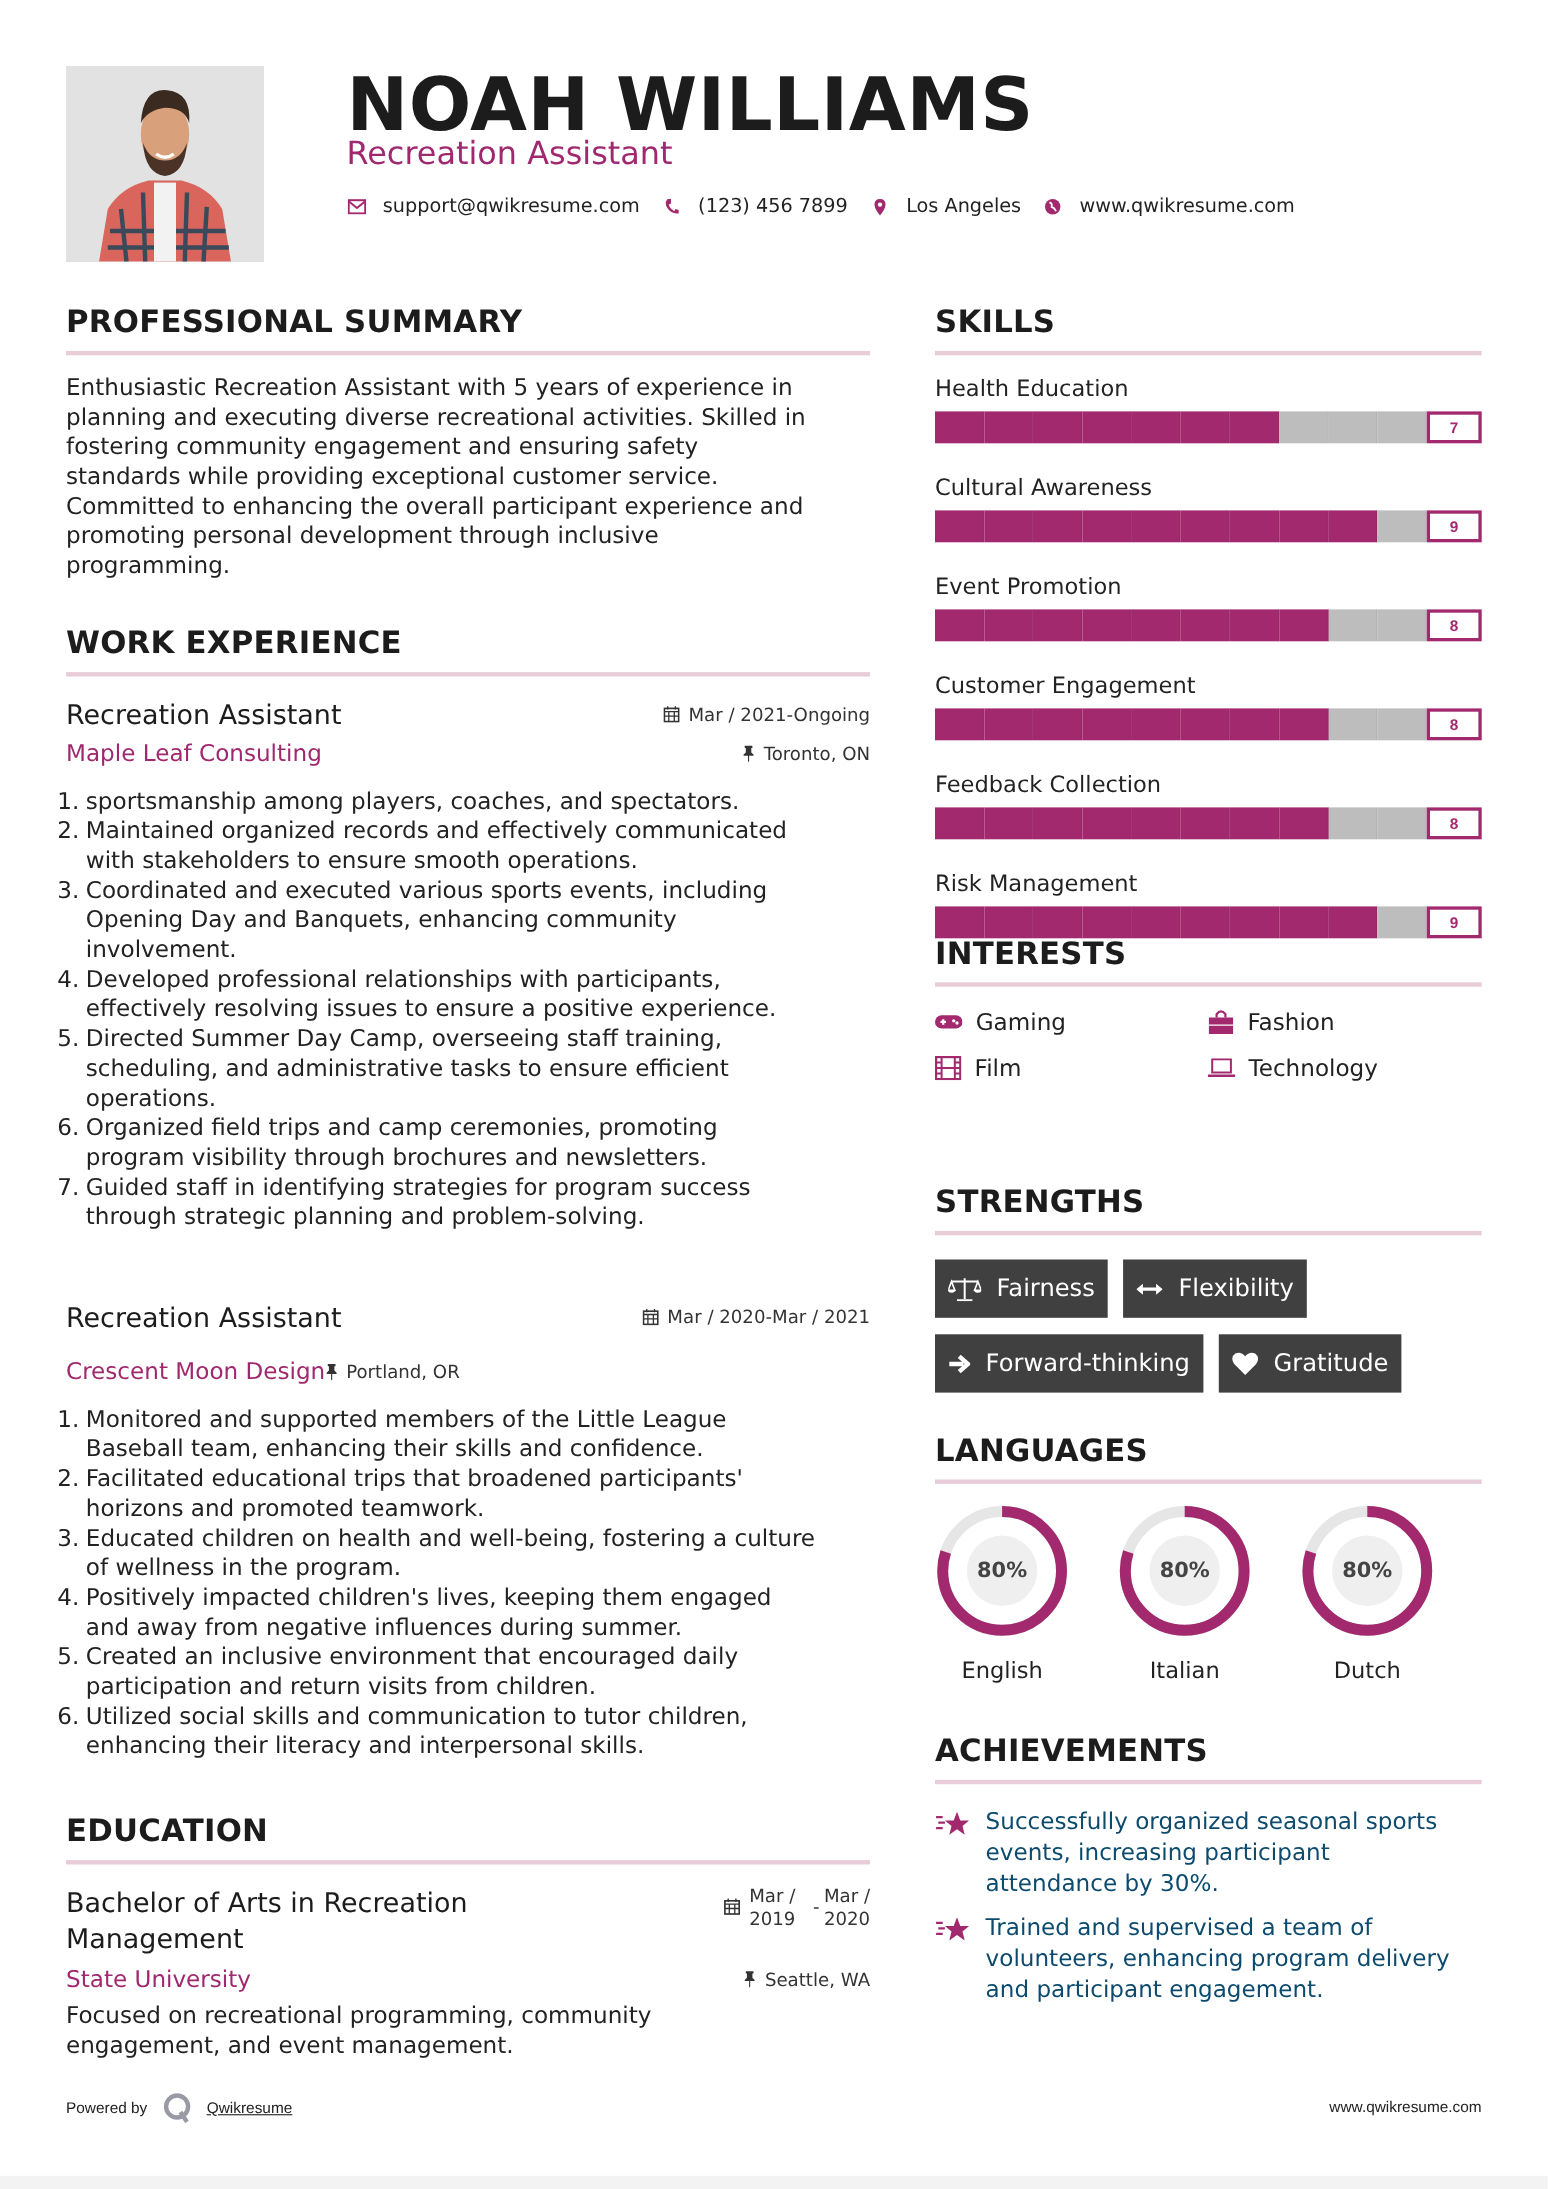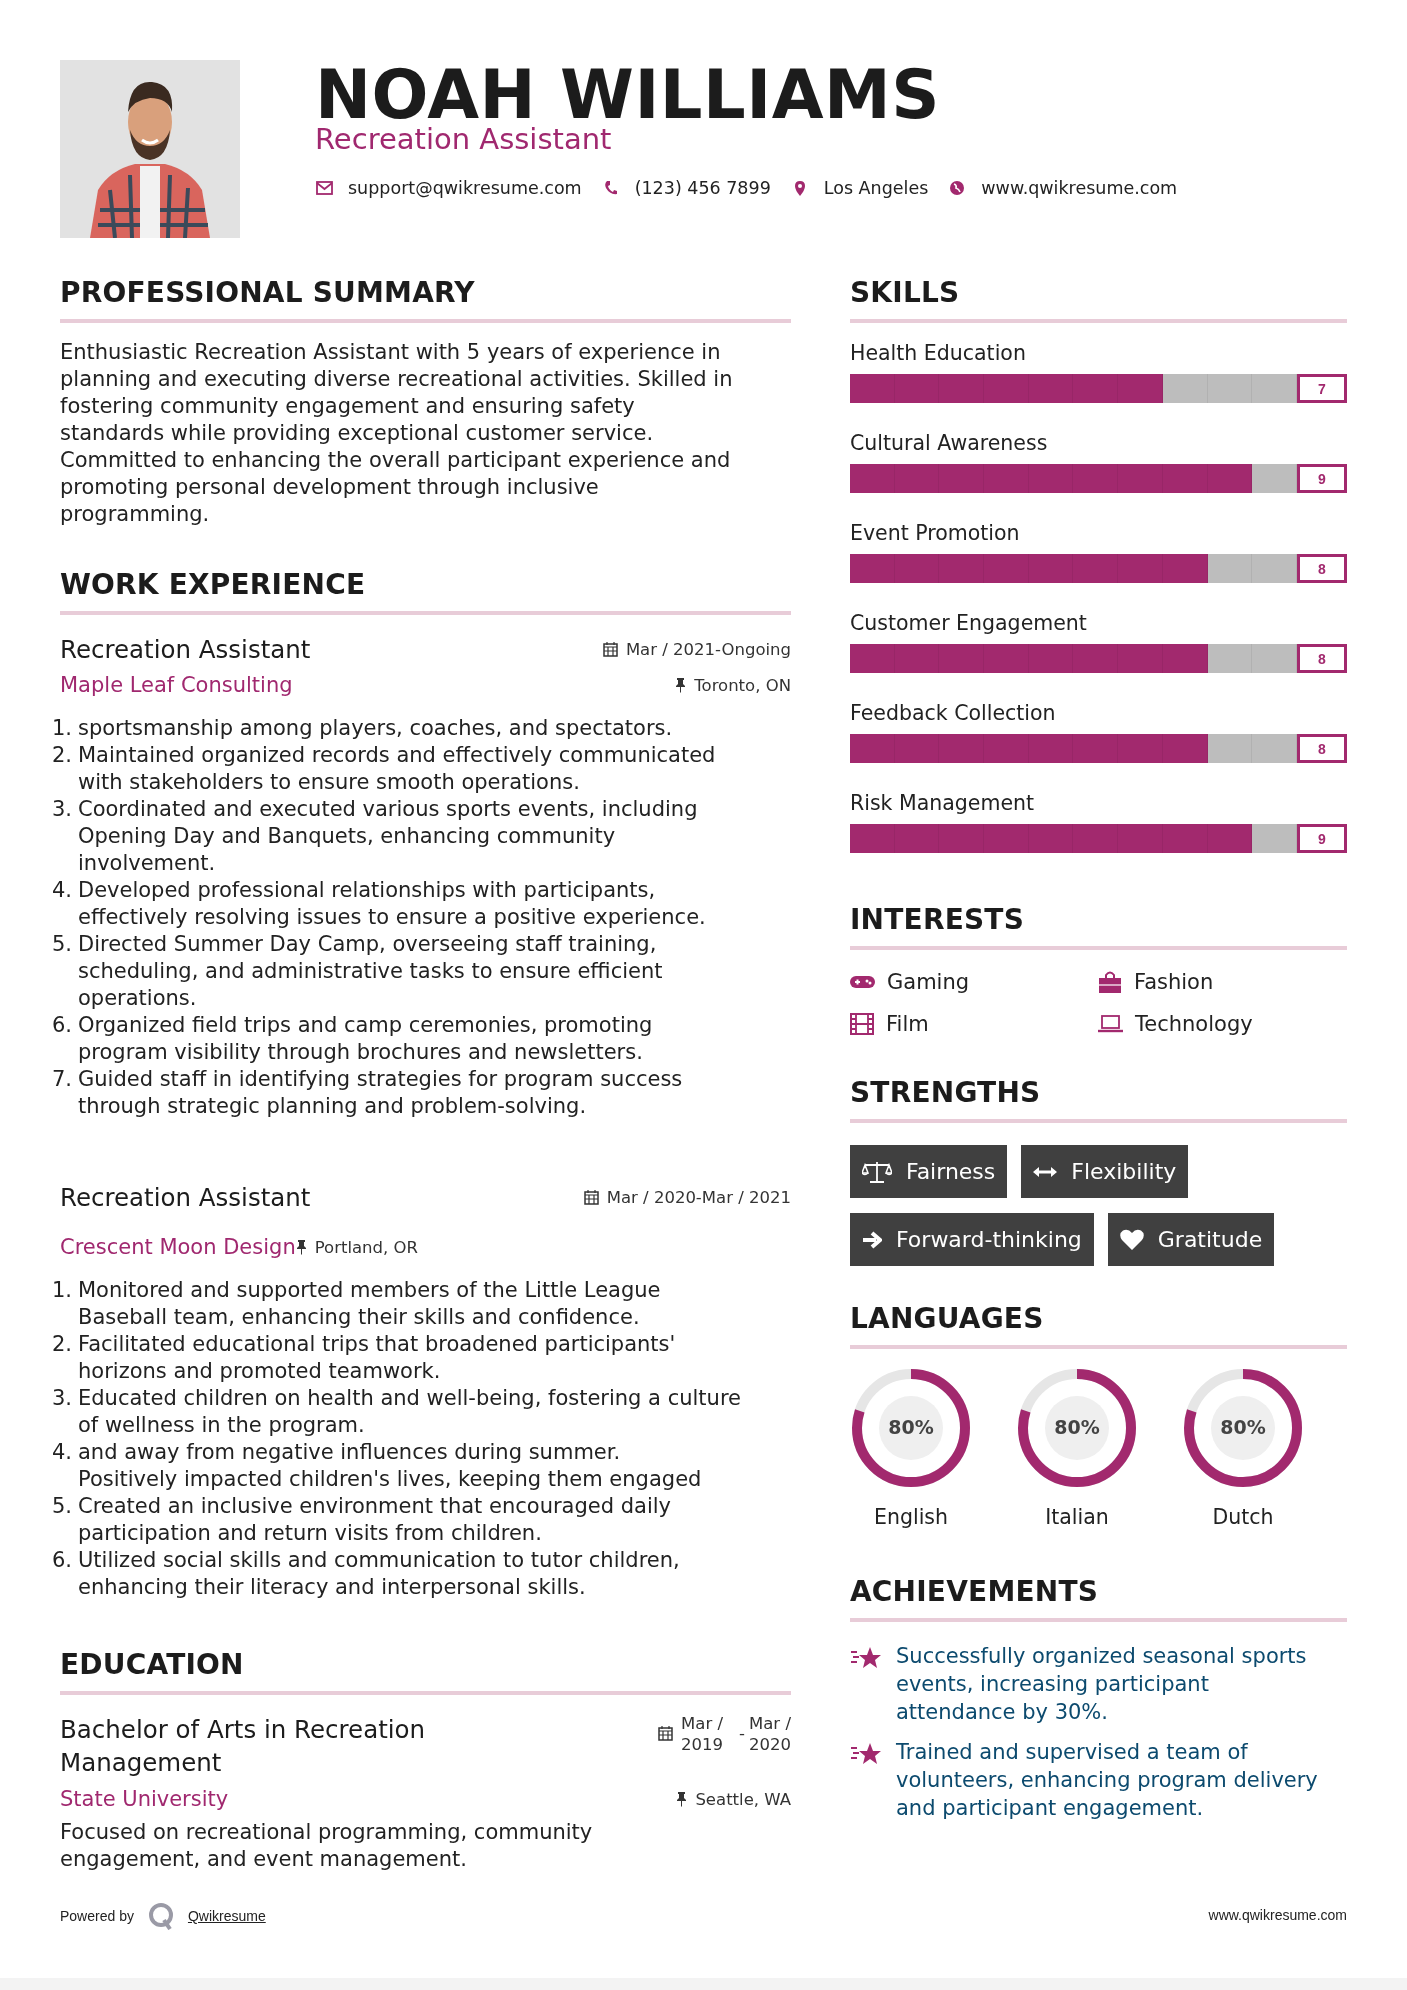--- a/index.html
+++ b/index.html
@@ -210,22 +210,22 @@
         <div>Facilitated educational trips that broadened participants'</div>
         <div>horizons and promoted teamwork.</div>
       </li>
     <li>
         <span class="num">3.</span>
         <div>Educated children on health and well-being, fostering a culture</div>
         <div>of wellness in the program.</div>
       </li>
     <li>
         <span class="num">4.</span>
+        <div>Positively impacted children's lives, keeping them engaged</div>
         <div>and away from negative influences during summer.</div>
-        <div>Positively impacted children's lives, keeping them engaged</div>
       </li>
     <li>
         <span class="num">5.</span>
         <div>Created an inclusive environment that encouraged daily</div>
         <div>participation and return visits from children.</div>
       </li>
     <li>
         <span class="num">6.</span>
         <div>Utilized social skills and communication to tutor children,</div>
         <div>enhancing their literacy and interpersonal skills.</div>
@@ -368,21 +368,21 @@
           <div class="seg on"></div>
           <div class="seg on"></div>
           <div class="seg on"></div>
           <div class="seg off"></div>
           <div class="valbox">9</div>
         </div>
       </div>
     </div>
 </div>
 
-<div class="abs right" style="top:903px">
+<div class="abs right" style="top:850px">
   <div class="sec-title">INTERESTS</div>
   <div class="sec-line" style="margin-top:10px"></div>
   <div style="display:grid;grid-template-columns:248px 248px;row-gap:18px;margin-top:20px">
     <div class="int-item">
       <svg width="25" height="14" viewBox="0 0 25 14">
           <rect x="0" y="1" width="25" height="12" rx="6" fill="#a2296e"></rect>
           <path d="M5 7 H10 M7.5 4.5 V9.5" stroke="#fff" stroke-width="2"></path>
           <circle cx="17" cy="6" r="1.5" fill="#fff"></circle>
           <circle cx="20" cy="8" r="1.5" fill="#fff"></circle>
         </svg>

